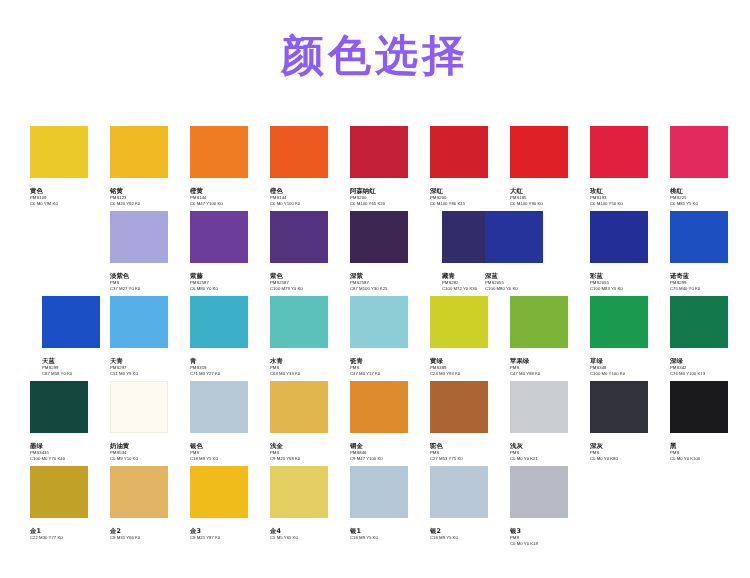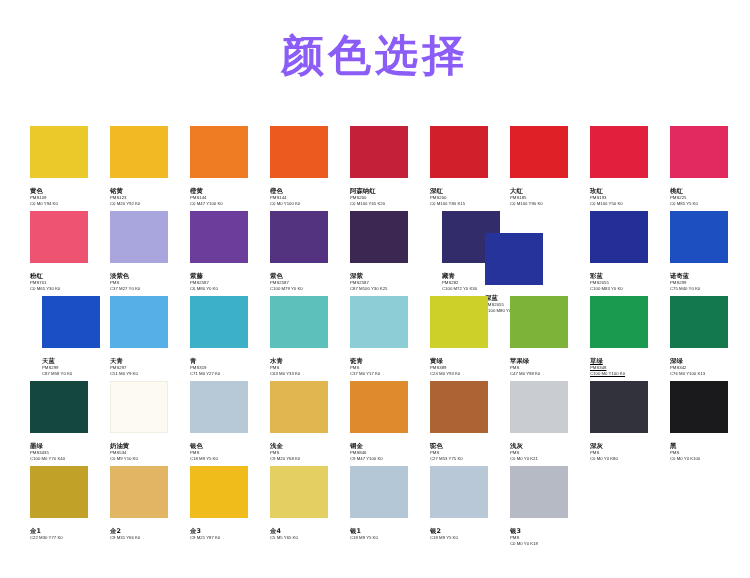--- a/index.html
+++ b/index.html
@@ -162,28 +162,20 @@
       <div class="swatch-cell" style="left: 670px;">
         <div class="swatch-chip" style="background: rgb(226, 42, 95);"></div>
         <div class="swatch-meta">
           <div class="swatch-name">桃红</div>
           <div class="swatch-pms">PMS225</div>
           <div class="swatch-cmyk">C0 M85 Y5 K0</div>
         </div>
       </div>
     </div>
     <div class="swatch-row">
-      <div class="swatch-cell" style="left: 30px;">
-        <div class="swatch-chip" style="background: rgb(238, 84, 114);"></div>
-        <div class="swatch-meta">
-          <div class="swatch-name">粉红</div>
-          <div class="swatch-pms">PMS701</div>
-          <div class="swatch-cmyk">C0 M65 Y30 K0</div>
-        </div>
-      </div>
       <div class="swatch-cell" style="left: 110px;">
         <div class="swatch-chip" style="background: rgb(169, 166, 222);"></div>
         <div class="swatch-meta">
           <div class="swatch-name">淡紫色</div>
           <div class="swatch-pms">PMS</div>
           <div class="swatch-cmyk">C37 M27 Y0 K0</div>
         </div>
       </div>
       <div class="swatch-cell" style="left: 190px;">
         <div class="swatch-chip" style="background: rgb(108, 61, 155);"></div>
@@ -210,21 +202,21 @@
         </div>
       </div>
       <div class="swatch-cell" style="left: 442px;">
         <div class="swatch-chip" style="background: rgb(51, 44, 107);"></div>
         <div class="swatch-meta">
           <div class="swatch-name">藏青</div>
           <div class="swatch-pms">PMS282</div>
           <div class="swatch-cmyk">C100 M72 Y0 K30</div>
         </div>
       </div>
-      <div class="swatch-cell" style="left: 485px; margin-top: 22px;">
+      <div class="swatch-cell" style="left: 485px;">
         <div class="swatch-chip" style="background: rgb(38, 51, 154);"></div>
         <div class="swatch-meta">
           <div class="swatch-name">深蓝</div>
           <div class="swatch-pms">PMS2055</div>
           <div class="swatch-cmyk">C100 M80 Y0 K0</div>
         </div>
       </div>
       <div class="swatch-cell" style="left: 590px;">
         <div class="swatch-chip" style="background: rgb(35, 46, 150);"></div>
         <div class="swatch-meta">
@@ -292,21 +284,21 @@
         </div>
       </div>
       <div class="swatch-cell" style="left: 510px;">
         <div class="swatch-chip" style="background: rgb(124, 179, 56);"></div>
         <div class="swatch-meta">
           <div class="swatch-name">苹果绿</div>
           <div class="swatch-pms">PMS</div>
           <div class="swatch-cmyk">C47 M0 Y98 K0</div>
         </div>
       </div>
-      <div class="swatch-cell" style="left: 590px; text-decoration: underline;">
+      <div class="swatch-cell" style="left: 590px;">
         <div class="swatch-chip" style="background: rgb(25, 154, 79);"></div>
         <div class="swatch-meta">
           <div class="swatch-name">草绿</div>
           <div class="swatch-pms">PMS348</div>
           <div class="swatch-cmyk">C100 M0 Y100 K0</div>
         </div>
       </div>
       <div class="swatch-cell" style="left: 670px;">
         <div class="swatch-chip" style="background: rgb(19, 120, 75);"></div>
         <div class="swatch-meta">

